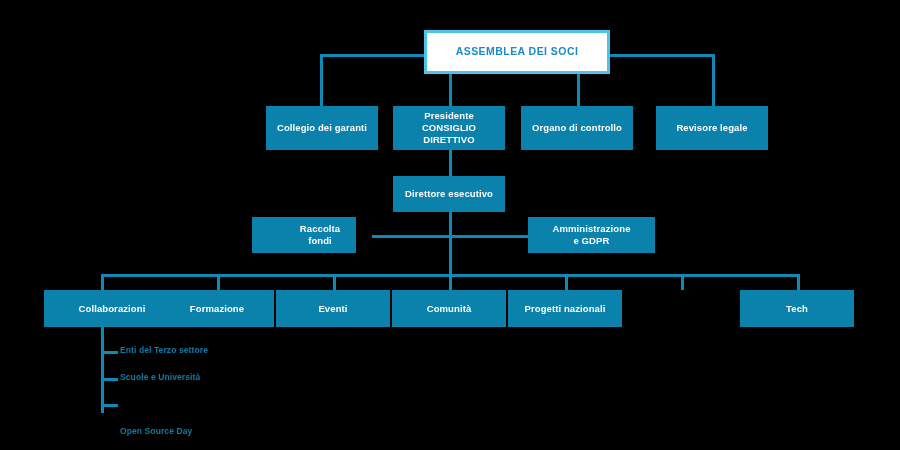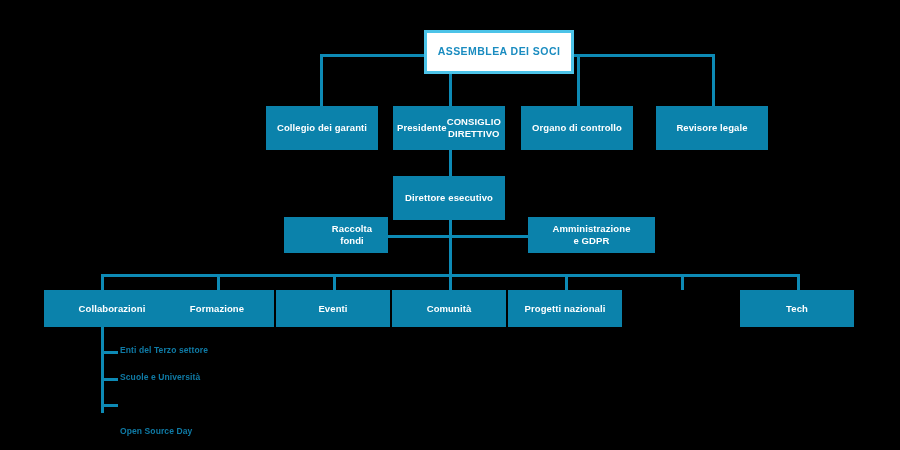--- a/index.html
+++ b/index.html
@@ -88,46 +88,46 @@
   <div class="line vline" style="left:449px; top:274px; height:16px;"></div>
   <div class="line vline" style="left:565px; top:274px; height:16px;"></div>
   <div class="line vline" style="left:681px; top:274px; height:16px;"></div>
   <div class="line vline" style="left:797px; top:274px; height:16px;"></div>
 
   <div class="line vline" style="left:101px; top:327px; height:86px;"></div>
   <div class="line hline" style="left:101px; top:351px; width:17px;"></div>
   <div class="line hline" style="left:101px; top:378px; width:17px;"></div>
   <div class="line hline" style="left:101px; top:404px; width:17px;"></div>
 
-  <div class="node root" style="left:424px; top:30px; width:150px; height:44px;">
+  <div class="node root" style="left:424px; top:30px; width:186px; height:44px;">
     <span>ASSEMBLEA DEI SOCI</span>
   </div>
 
   <div class="node" style="left:266px; top:106px; width:112px; height:44px;">
     <span>Collegio dei garanti</span>
   </div>
 
-  <div class="node" style="left:393px; top:106px; width:112px; height:44px; flex-direction:row;">
+  <div class="node" style="left:393px; top:106px; width:112px; height:44px; flex-direction:column;">
     <span>Presidente</span>
     <span>CONSIGLIO DIRETTIVO</span>
   </div>
 
   <div class="node" style="left:521px; top:106px; width:112px; height:44px;">
     <span>Organo di controllo</span>
   </div>
 
   <div class="node" style="left:656px; top:106px; width:112px; height:44px;align-items:center;">
     <span>Revisore legale</span>
   </div>
 
-  <div class="node" style="left:393px; top:176px; width:112px; height:44px;">
+  <div class="node" style="left:393px; top:176px; width:112px; height:36px;">
     <span>Direttore esecutivo</span>
   </div>
 
-  <div class="node" style="left:284px; top:217px; width:104px; height:36px;padding-left:36px;">
+  <div class="node" style="left:252px; top:217px; width:104px; height:36px;padding-left:36px;">
     <span>Raccolta fondi</span>
   </div>
 
   <div class="node" style="left:528px; top:217px; width:127px; height:36px; flex-direction:column;">
     <span>Amministrazione</span>
     <span>e GDPR</span>
   </div>
 
   <div class="node" style="left:44px; top:290px; width:136px; height:37px;align-items:center;">
     <span>Collaborazioni</span>

